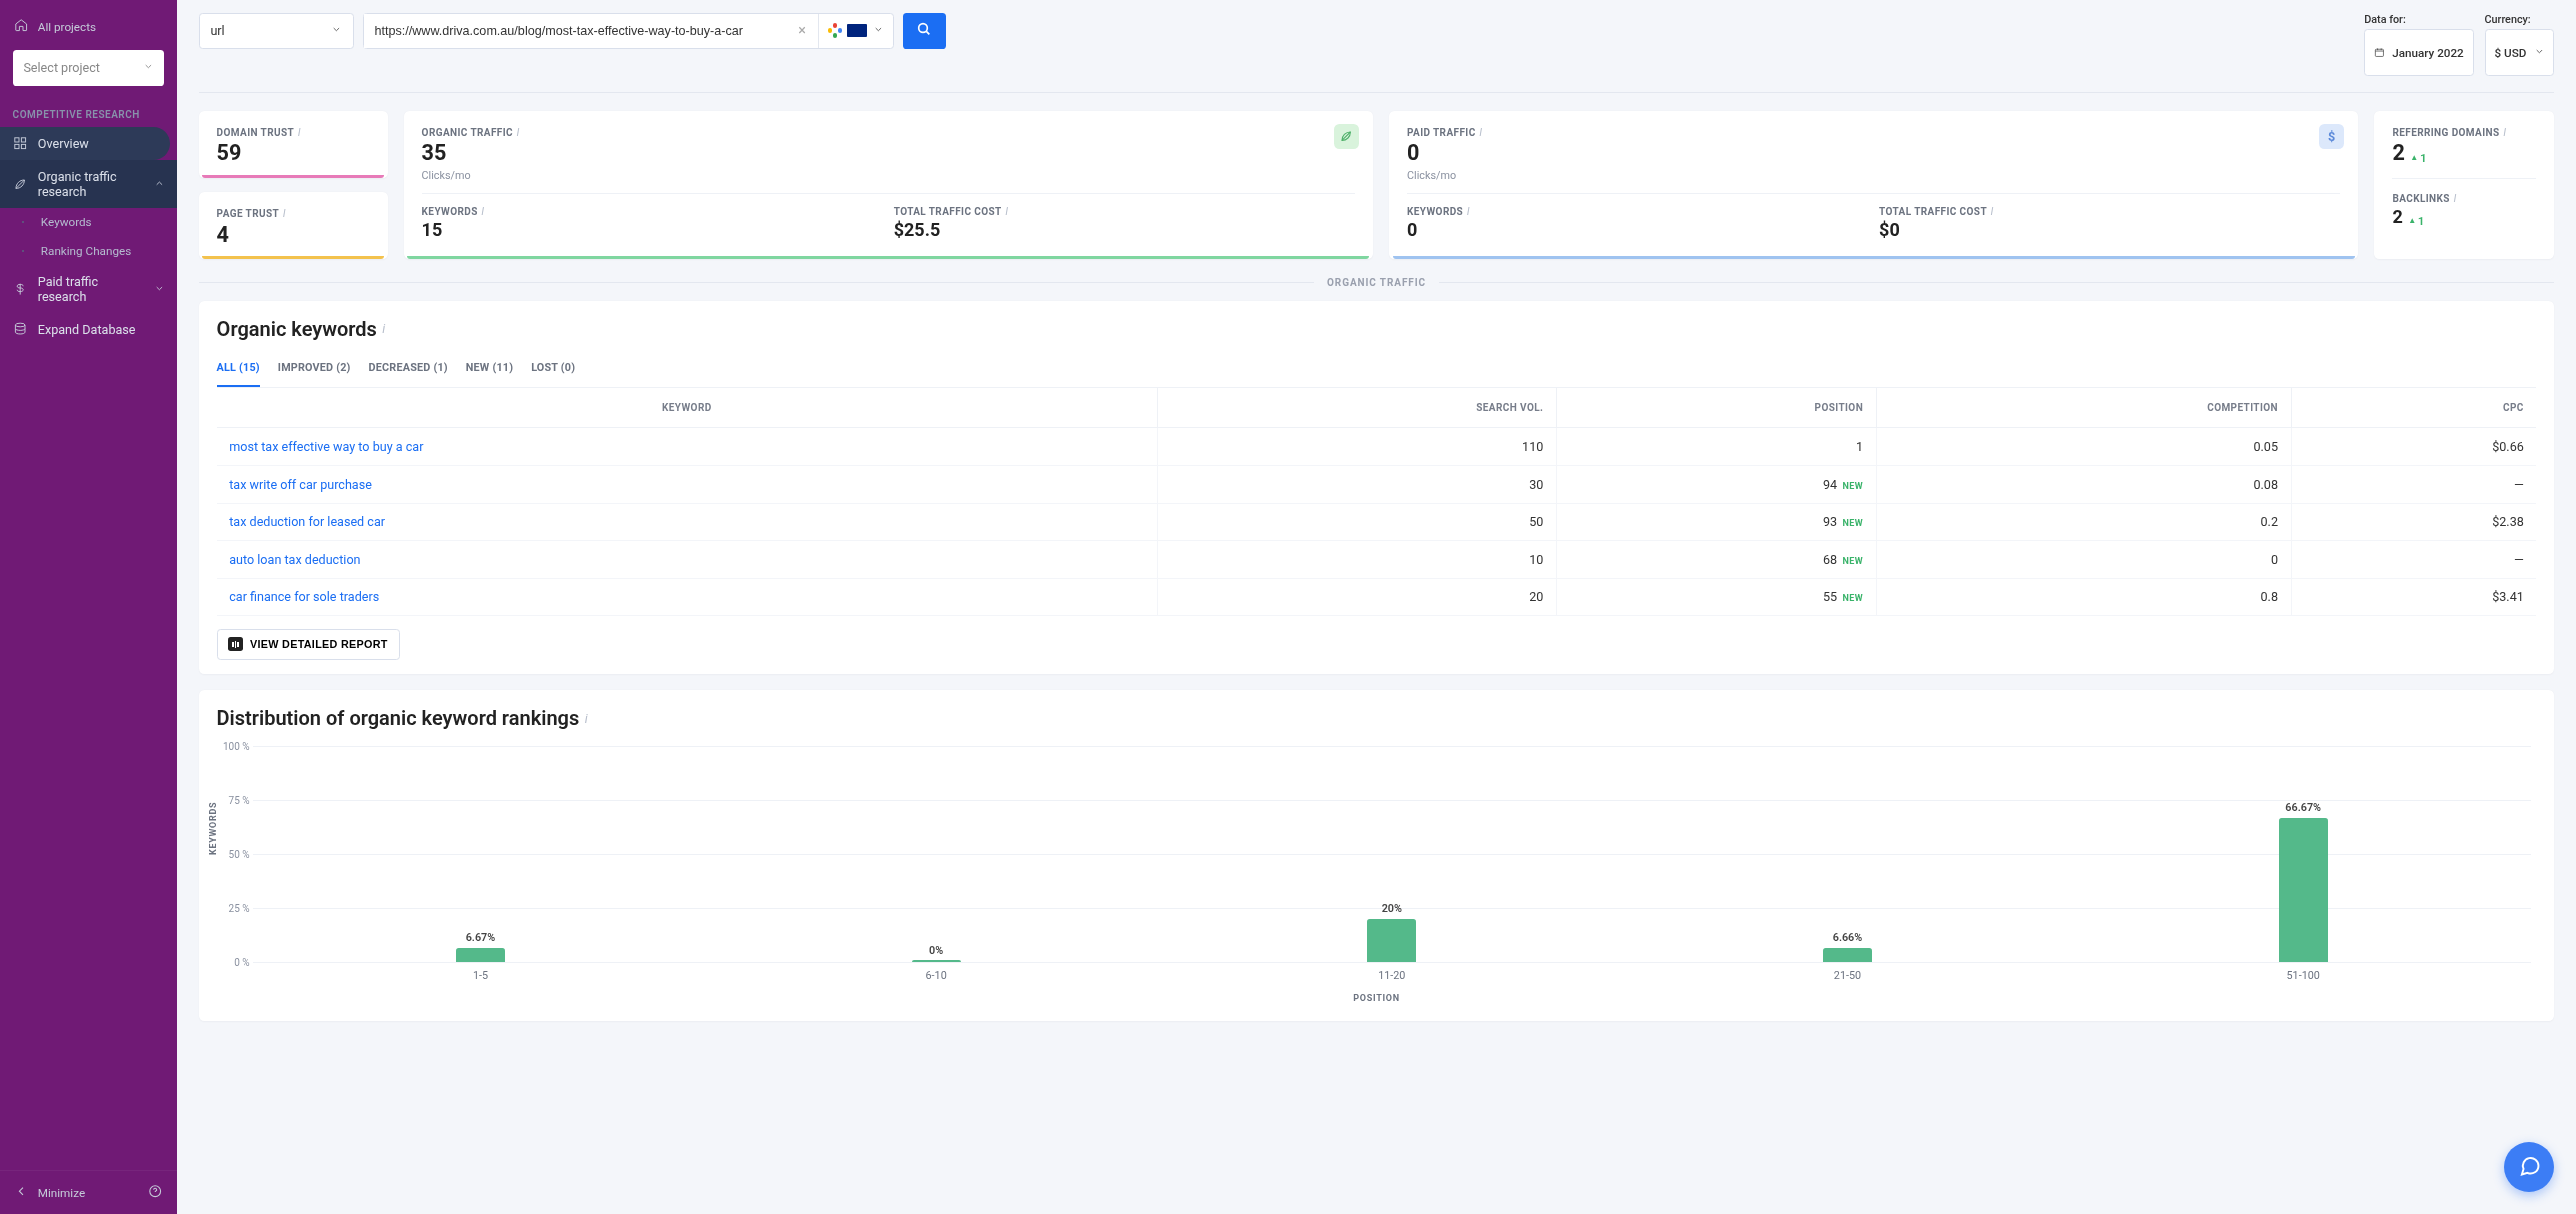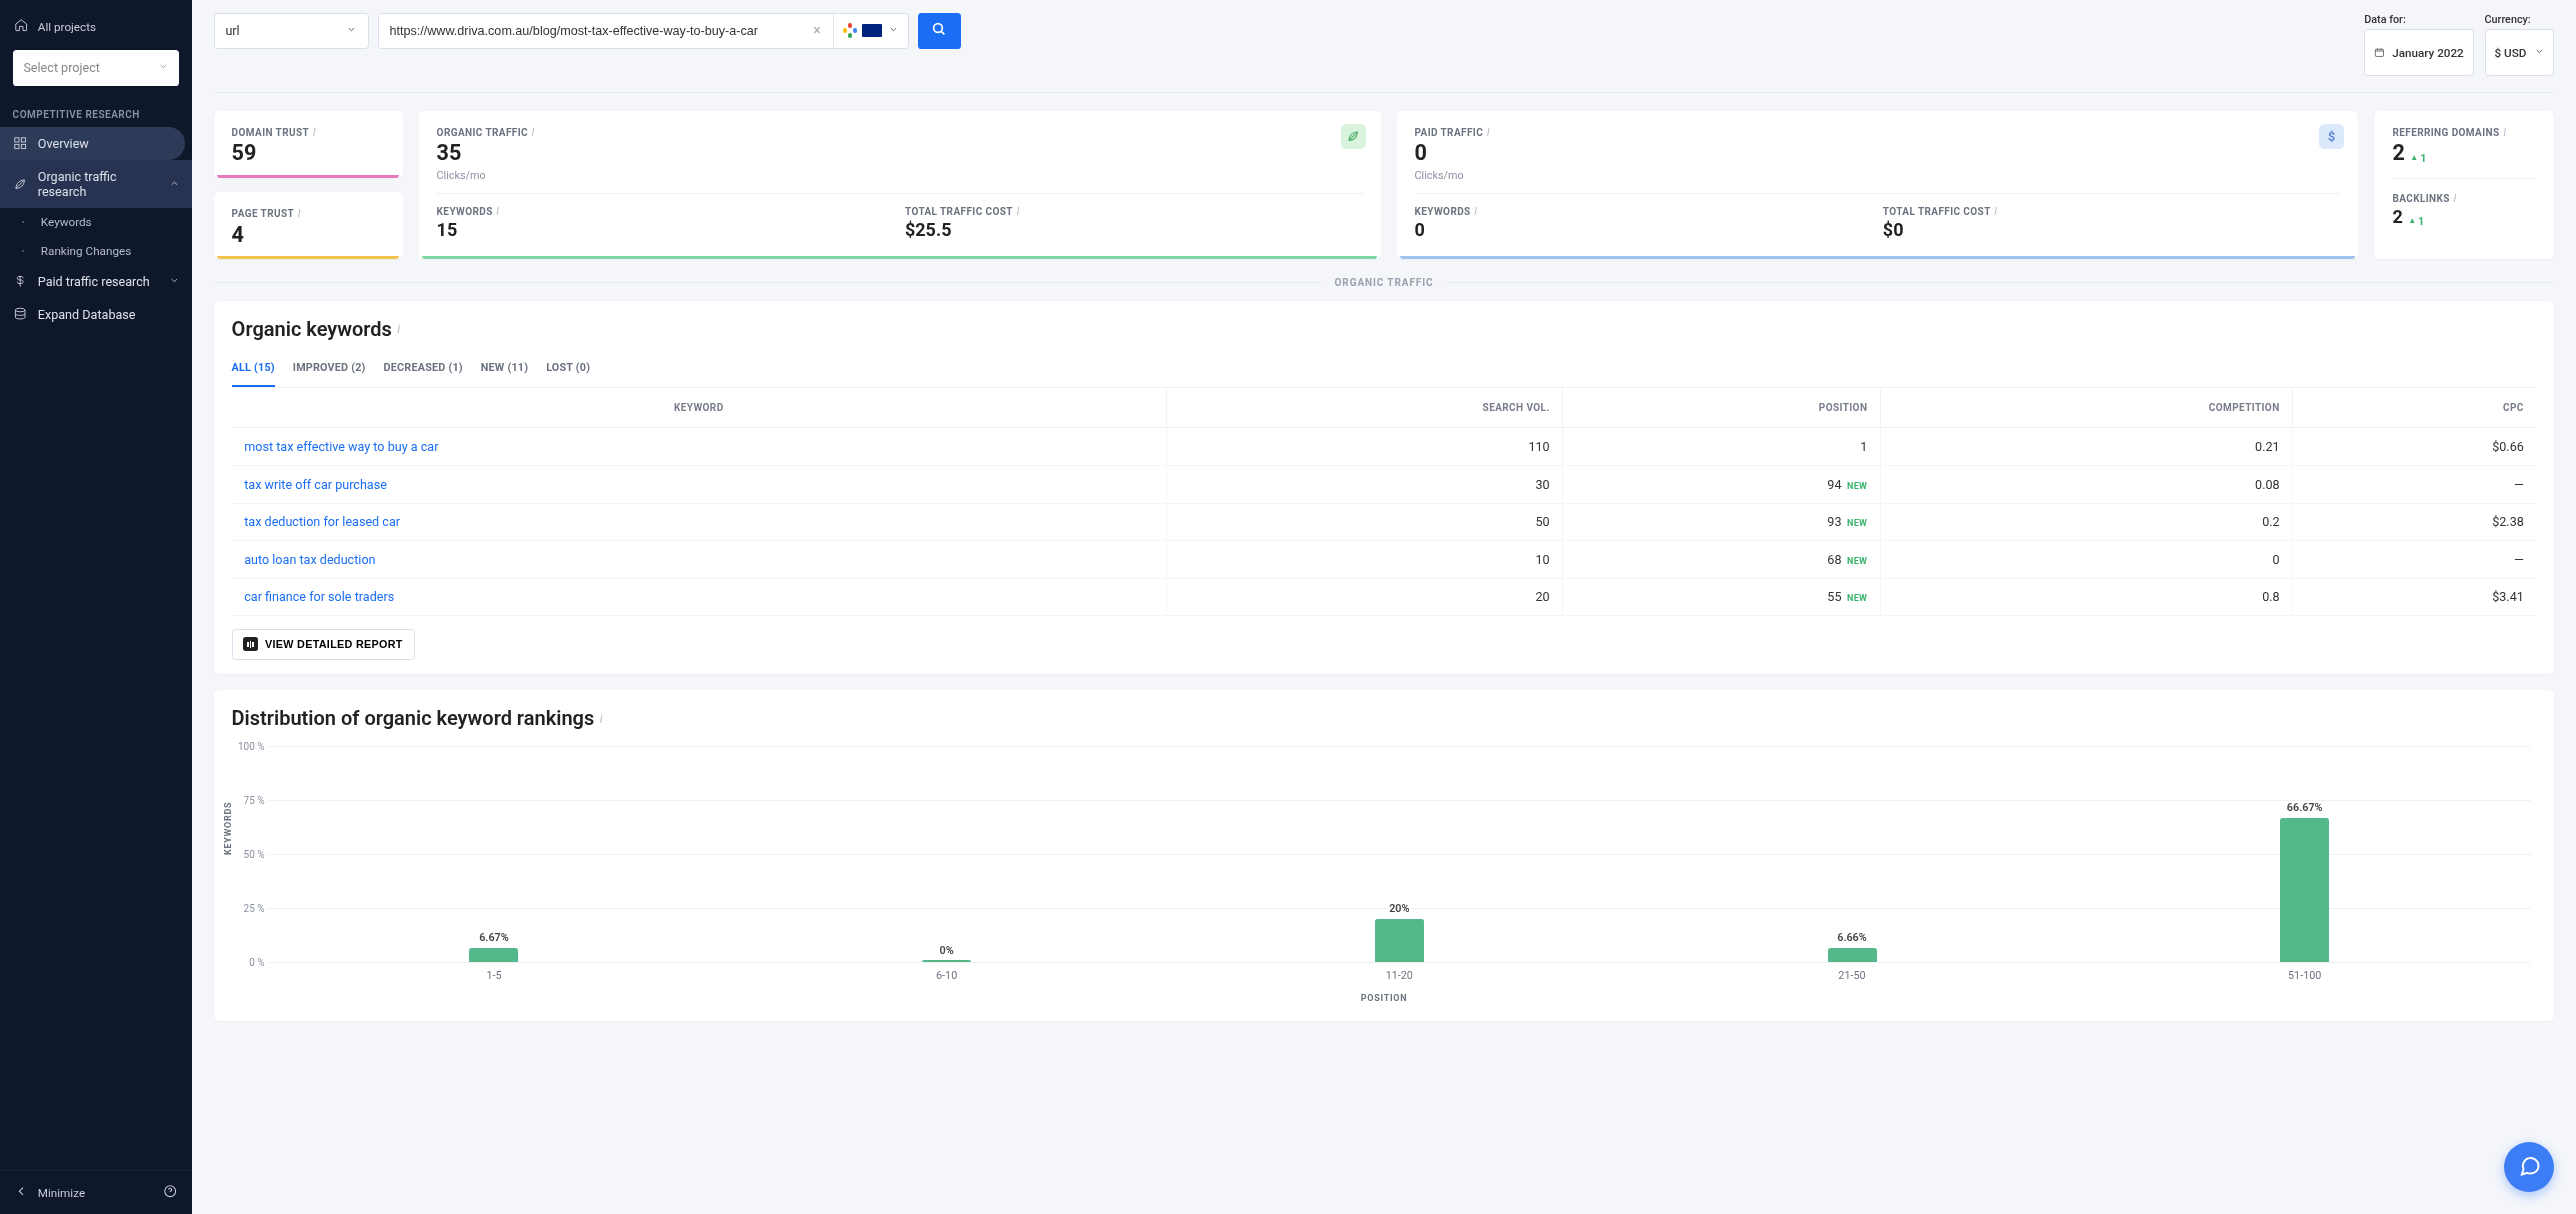--- a/index.html
+++ b/index.html
@@ -8,22 +8,22 @@
   background: #f4f6fa;
   color: #333;
   font-size: 12.6px;
   display: flex;
   height: 100vh;
   overflow: hidden;
 }
 
 
 .sidebar {
-  width: 192px;
-  background: #0f172a;
+  width: 177px;
+  background: #701a75;
   color: #c5cbd9;
   display: flex;
   flex-direction: column;
   flex-shrink: 0;
 }
 .sidebar-top { padding: 12.6px 12.6px 7.2px 12.6px; }
 .all-projects {
   display: flex;
   align-items: center;
   gap: 9px;
@@ -547,21 +547,21 @@
           <th>POSITION</th>
           <th>COMPETITION</th>
           <th>CPC</th>
         </tr>
           </thead>
         <tbody id="kw-tbody">
             <tr>
     <td><a class="kw-link">most tax effective way to buy a car</a></td>
     <td>110</td>
     <td>1</td>
-    <td>0.21</td>
+    <td>0.05</td>
     <td>$0.66</td>
             </tr>
             <tr>
     <td><a class="kw-link">tax write off car purchase</a></td>
     <td>30</td>
     <td>94<span class="badge-new">NEW</span></td>
     <td>0.08</td>
     <td>—</td>
             </tr>
             <tr>

